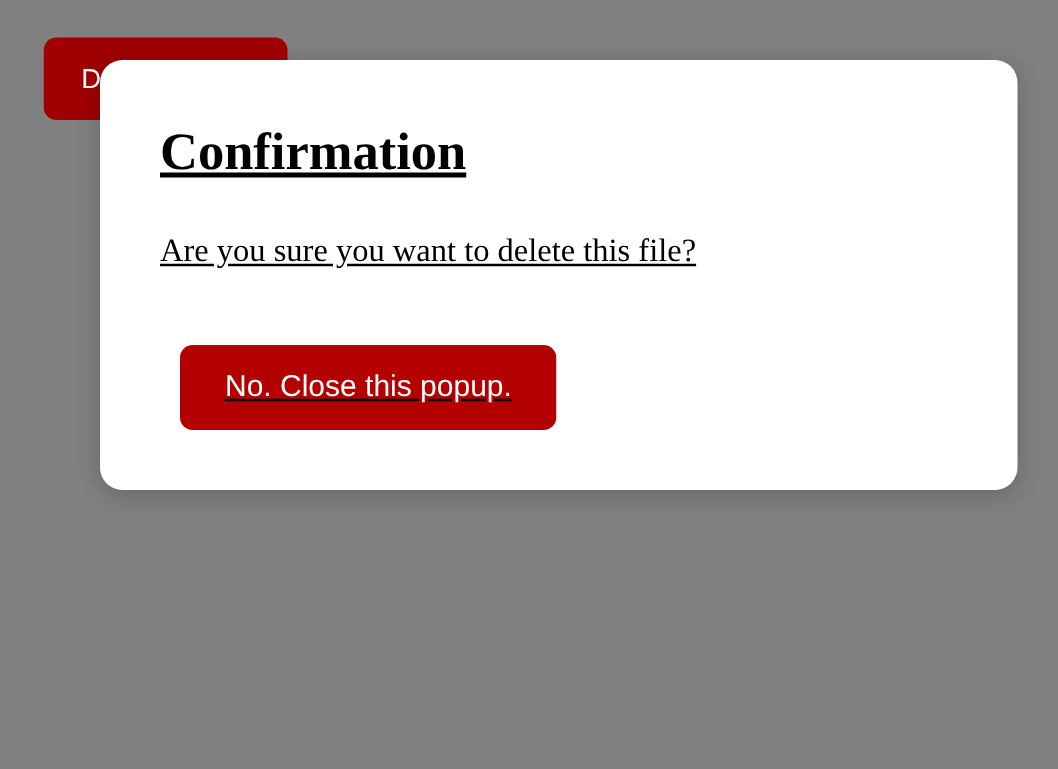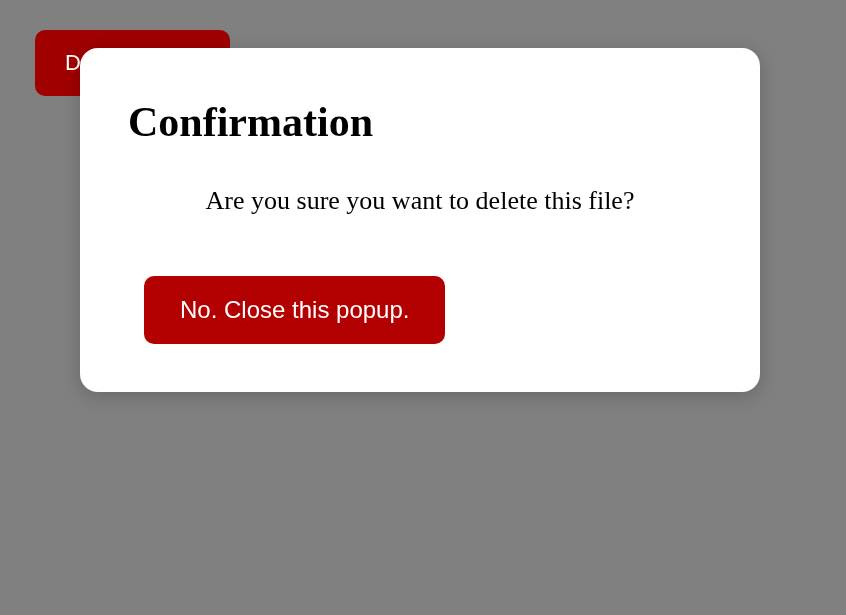--- a/index.html
+++ b/index.html
@@ -28,41 +28,41 @@
       padding: 20px 30px;
       font-size: 22px;
       font-family: Verdana, Geneva, sans-serif;
       cursor: pointer;
     }
 
     .modal {
       position: absolute;
       top: 48px;
       left: 80px;
-      width: 680px;
+      width: 734px;
       background-color: white;
       border-radius: 18px;
       padding: 50px 48px 48px 48px;
       box-shadow: 0 4px 20px rgba(0,0,0,0.2);
+      text-decoration: underline;
     }
 
     .modal-title {
       font-size: 42px;
       font-weight: bold;
       font-family: Georgia, 'Times New Roman', serif;
       color: black;
       margin-bottom: 40px;
     }
 
     .modal-message {
       font-size: 26px;
       font-family: Georgia, 'Times New Roman', serif;
       color: black;
       margin-bottom: 60px;
-      text-align: center;
     }
 
     .modal-buttons {
       display: flex;
       flex-direction: column;
       gap: 40px;
       padding-left: 16px;
     }
 
     .modal-button {

